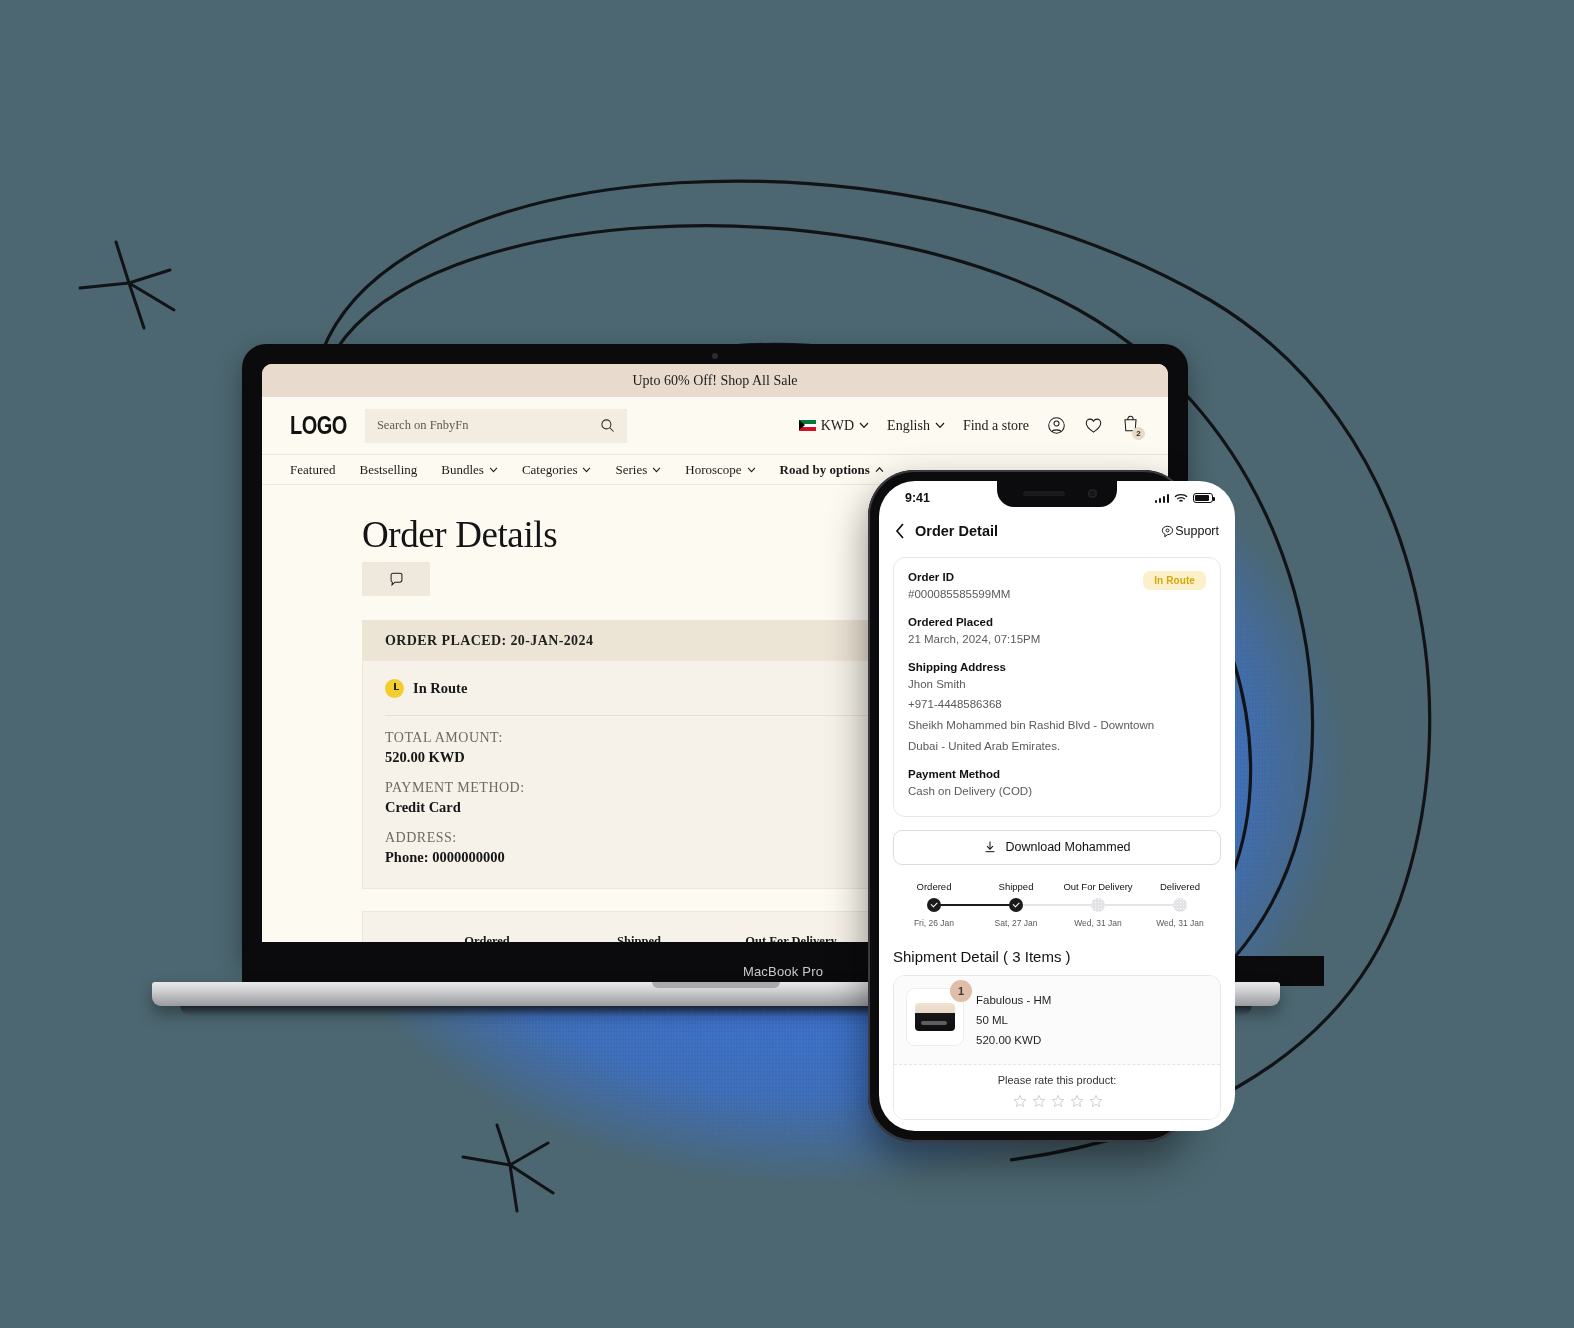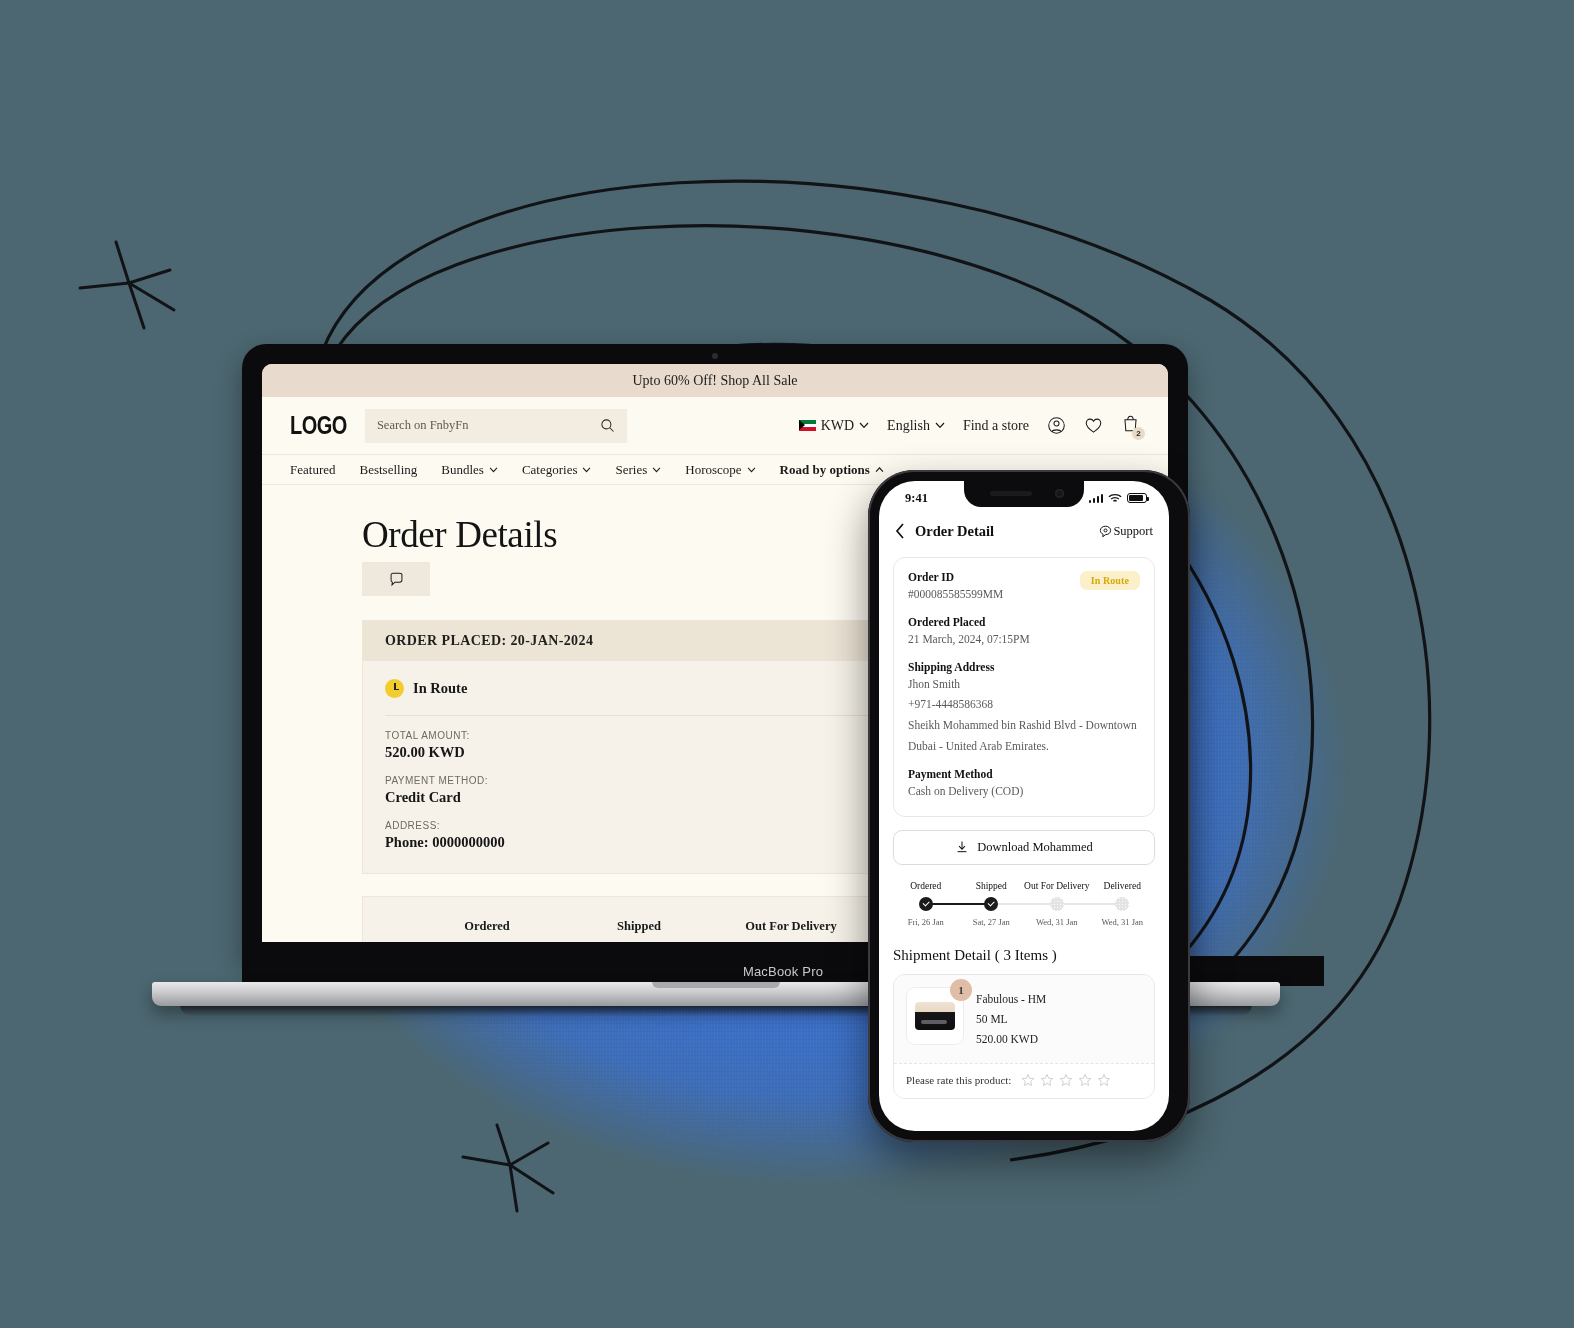--- a/index.html
+++ b/index.html
@@ -133,21 +133,21 @@
   .order-card .body { background:#f6f2e9; padding:18px 22px 22px 22px; }
   .status-row { display:flex; align-items:center; gap:9px; padding-bottom:17px;
                 border-bottom:1px solid #e7dfd1; }
   .status-dot { width:19px; height:19px; border-radius:50%; background:#f2cd2e; position:relative; }
   .status-dot::after{ content:""; position:absolute; left:9px; top:4px; width:1.6px; height:6px;
                       background:#262626; }
   .status-dot::before{ content:""; position:absolute; left:9px; top:9.5px; width:5px; height:1.6px;
                       background:#262626; }
   .status-label { font-family:"Liberation Serif", serif; font-weight:700; font-size:14.5px; color:#191919; }
   .kv { margin-top:14px; }
-  .kv .k { font-family:Liberation Sans, sans-serif; font-size:10px; letter-spacing:.5px;
+  .kv .k { font-family:Liberation Serif, serif; font-size:14px; letter-spacing:.5px;
            color:#6e6a62; text-transform:uppercase; }
   .kv .v { font-family:"Liberation Serif", serif; font-size:14.5px; font-weight:700; color:#161616;
            margin-top:3px; }
 
   .track-card { margin-top:22px; background:#f6f2e9; border:1px solid #eee6d6;
                 padding:22px 48px 30px 48px; }
   .track { position:relative; }
   .track-labels { display:flex; }
   .track-labels div { flex:1; text-align:center; font-family:"Liberation Serif", serif;
                       font-weight:700; font-size:12.5px; color:#1a1a1a; }
@@ -163,22 +163,22 @@
     border-left:1.6px solid #fff; border-bottom:1.6px solid #fff; transform:rotate(-45deg);
   }
 
   
   .phone {
     position:absolute; left:868px; top:470px; width:322px; height:672px;
     background:#0c0c0e; border-radius:46px; padding:11px;
     box-shadow: 0 18px 40px rgba(0,0,0,.45), 0 0 0 2px #3a3a3f inset;
   }
   .phone-screen {
-    position:relative; width:290px; height:650px; background:#ffffff;
-    border-radius:36px; overflow:hidden;font-family:Liberation Serif, serif;
+    position:relative; width:356px; height:650px; background:#ffffff;
+    border-radius:36px; overflow:hidden;
   }
   .notch {
     position:absolute; left:50%; top:0; transform:translateX(-50%);
     width:120px; height:26px; background:#0c0c0e; border-radius:0 0 17px 17px; z-index:5;
   }
   .notch .spk { position:absolute; left:26px; top:10px; width:42px; height:5px; border-radius:3px; background:#1b1b1f; }
   .notch .cam2{ position:absolute; right:20px; top:8px; width:9px; height:9px; border-radius:50%;
                 background:#16161a; box-shadow:0 0 0 1.5px #232329 inset; }
   .statusbar {
     height:30px; display:flex; align-items:center; justify-content:space-between;
@@ -246,21 +246,21 @@
          background:linear-gradient(180deg,#f0e3d4 0%, #e8d9c5 34%, #17171a 34%, #0e0e10 100%); position:relative; }
   .jar::after{ content:""; position:absolute; left:6px; bottom:6px; width:26px; height:4px; background:#5e5e62; border-radius:2px; }
   .qty {
     position:absolute; right:-9px; top:-9px; width:22px; height:22px; border-radius:50%;
     background:#e0bda6; color:#3a3a3a; font-size:11px; font-weight:700;
     display:flex; align-items:center; justify-content:center;
   }
   .prod-info { padding-top:2px; }
   .prod-info div { font-size:11.5px; color:#1f1f22; line-height:1.75; }
   .rate-row { display:flex; align-items:center; gap:8px; padding:9px 12px 11px 12px;
-              border-top:1px dashed #e4e4e8; background:#fff; }
+              border-top:1px dashed #e4e4e8; background:#fff;flex-direction:column; }
   .rate-row span { font-size:11px; color:#333; }
   .stars { display:flex; gap:5px; margin-left:2px; }
 
   .star-deco { position:absolute; pointer-events:none; }
 </style>
 </head>
 <body>
 
 <div id="scene">
 

